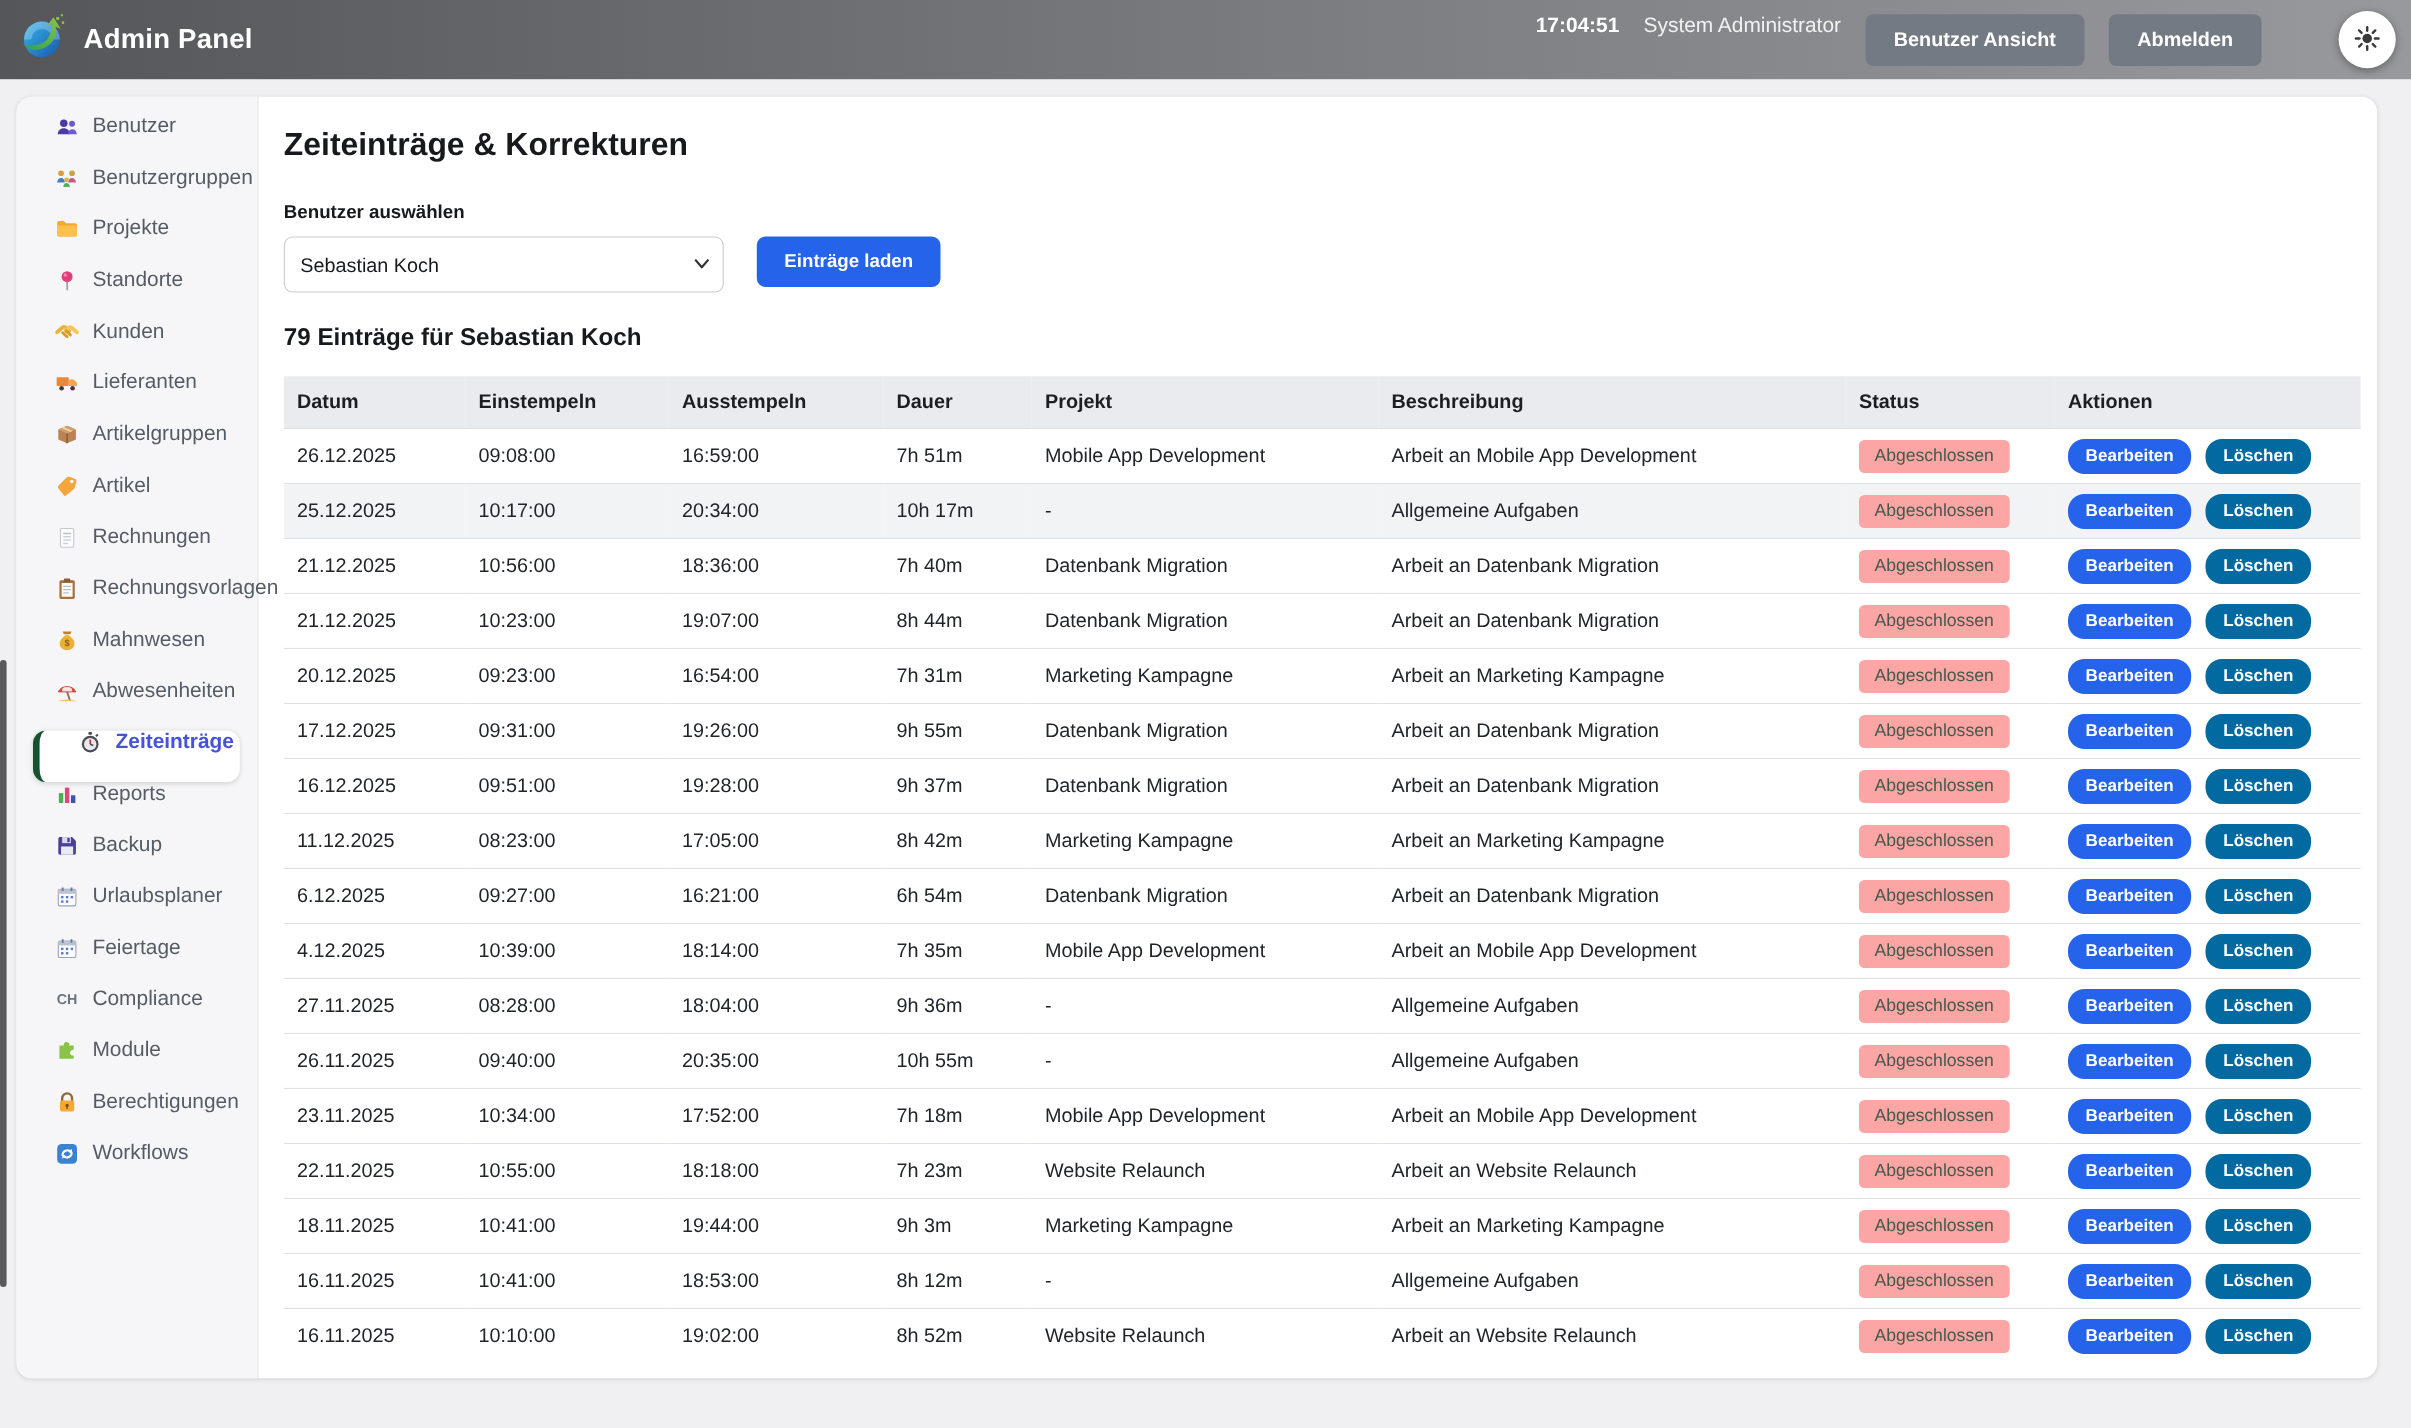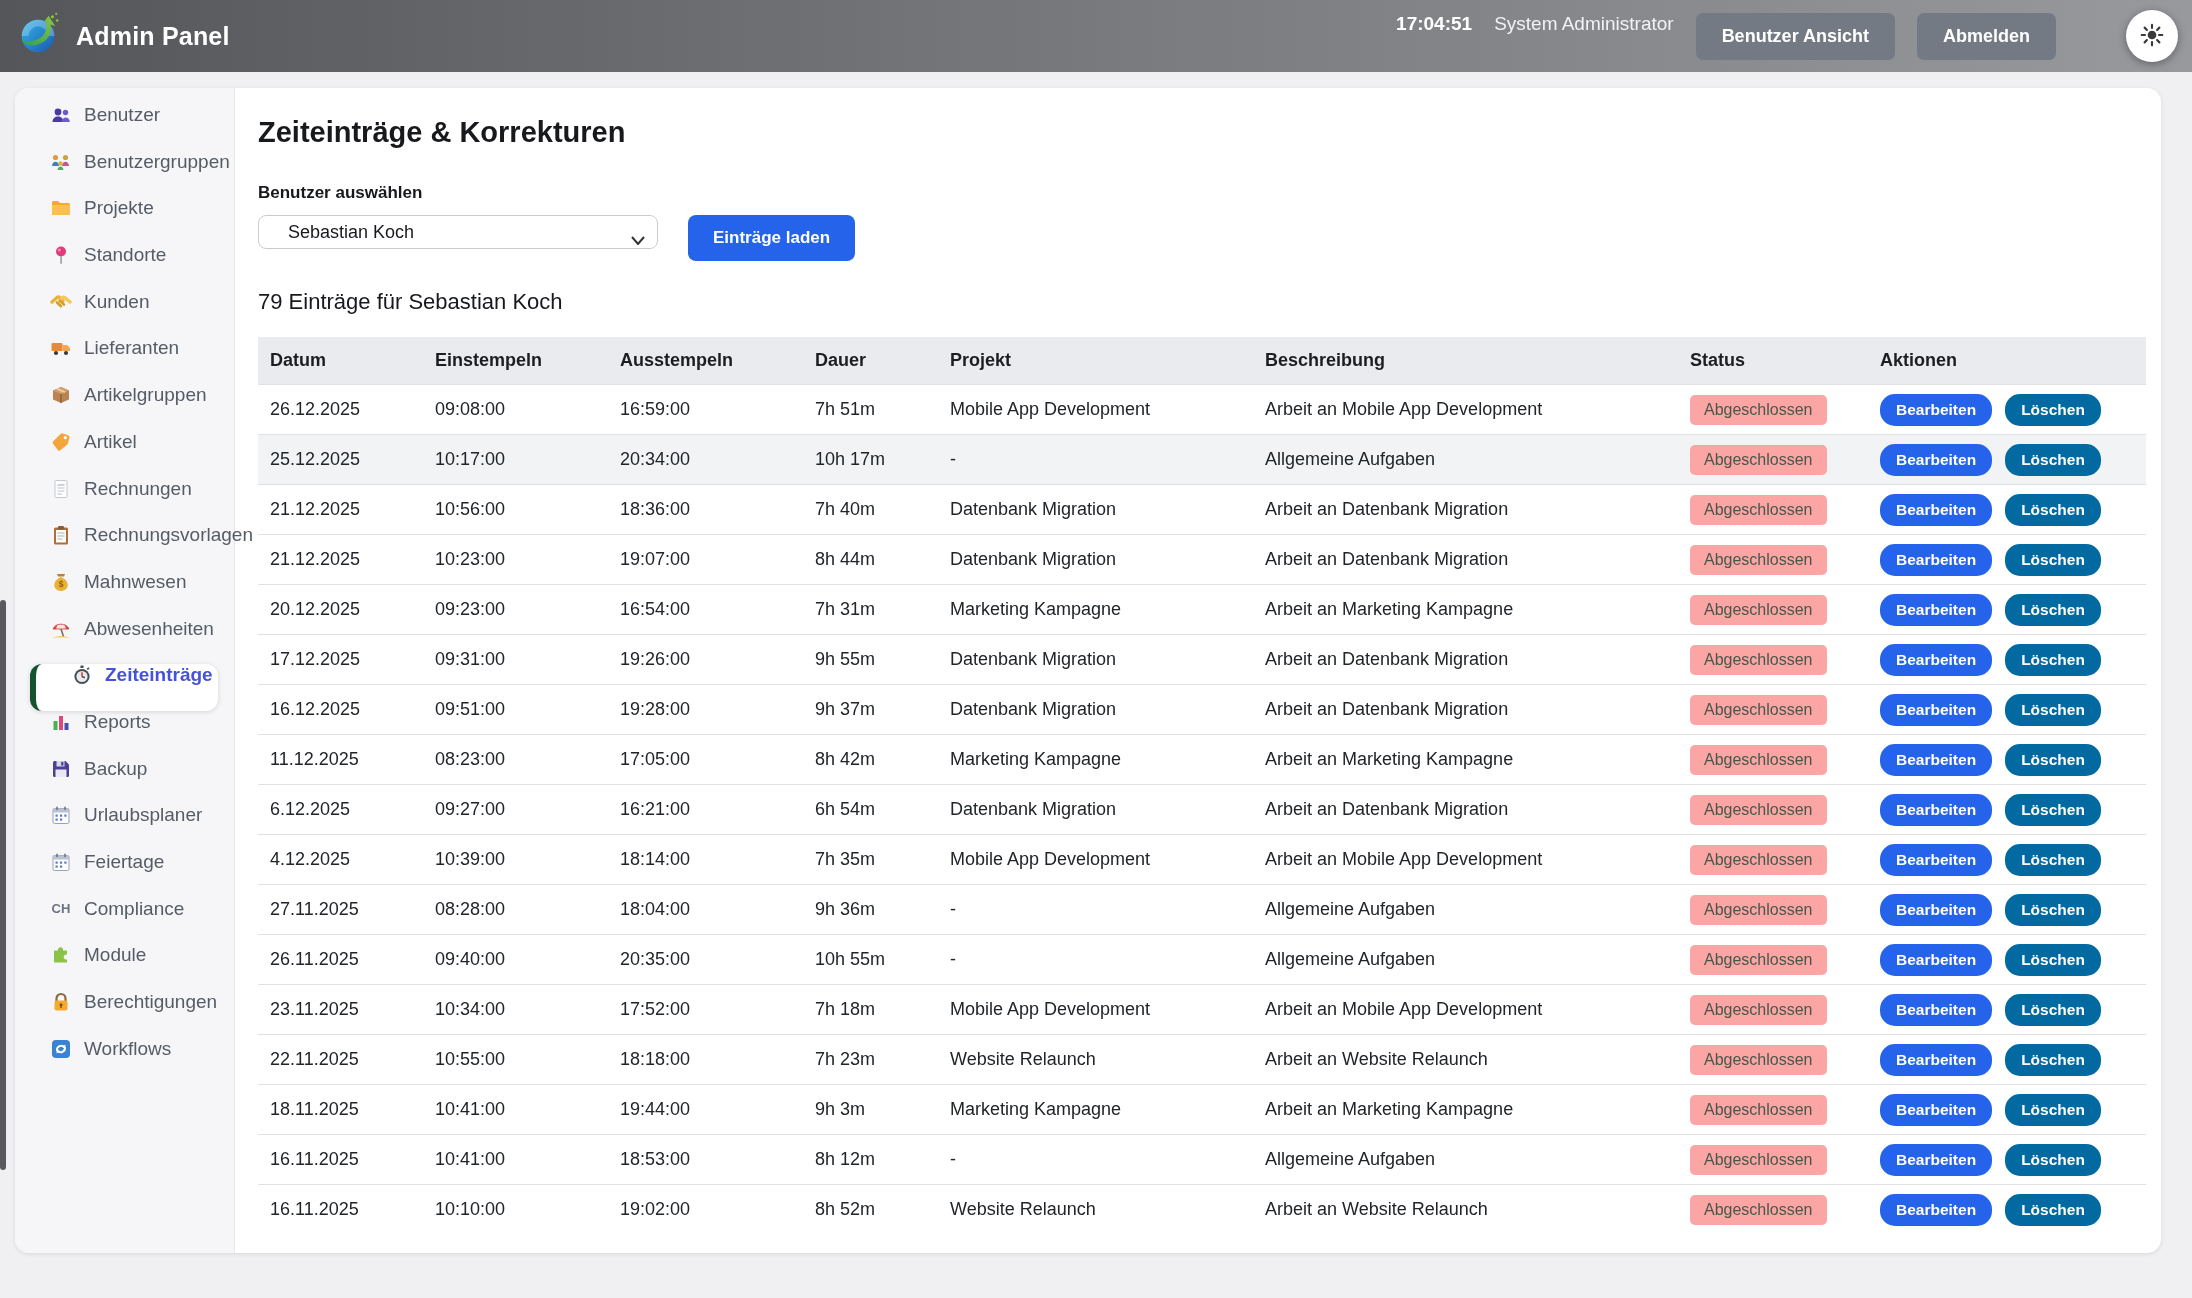--- a/index.html
+++ b/index.html
@@ -36,29 +36,29 @@
   .side-item.selected { background:#ffffff; border-radius:12px; margin:0 16px 0 15px;
     box-shadow:0 1px 5px rgba(0,0,0,.14);
     border-left:6px solid #14532d; color:#4653d8; font-weight:bold; }
   .ch-txt { font-size:13px; font-weight:bold; color:#6b7280; letter-spacing:0; }
 
   
   .main { flex:1; padding:28px 15px 0 23px; overflow:hidden; }
   .page-title { font-size:29px; font-weight:bold; color:#17191c; margin-bottom:34px; }
   .select-label { font-size:17px; font-weight:bold; color:#17191c; margin-bottom:12px; }
   .filter-row { display:flex; align-items:flex-start; gap:30px; margin-bottom:28px; }
-  .user-select { width:400px; height:34px; font-size:18px; color:#17191c;
-    border:1px solid #c9ccd1; border-radius:8px; padding:0 29px; background:#fff;
+  .user-select { width:400px; height:51px; font-size:18px; color:#17191c;
+    border:1px solid #c9ccd1; border-radius:8px; padding:0 14px; background:#fff;
     appearance:none; -webkit-appearance:none;
     font-family:"Liberation Sans", sans-serif; }
   .select-wrap { position:relative; }
   .select-wrap .chev { position:absolute; right:13px; top:16px; pointer-events:none; }
   .btn-primary { background:#2563eb; color:#fff; font-weight:bold; font-size:17px;
     border:none; border-radius:8px; padding:13px 25px; cursor:pointer; }
-  .results-heading { font-size:22px; font-weight:normal; color:#17191c; margin-bottom:22px; }
+  .results-heading { font-size:22px; font-weight:bold; color:#17191c; margin-bottom:22px; }
 
   
   table { border-collapse:collapse; width:1888px; table-layout:fixed; }
   thead th { background:#e9ebee; text-align:left; font-size:18px; font-weight:bold;
     color:#1c1e21; padding:13px 12px; }
   tbody td { font-size:18px; color:#212529; padding:0 12px; height:50px;
     border-top:1px solid #dee2e6; background:#fff; }
   tr.row-alt td { background:#f1f3f5; }
   th.c-datum{width:165px;} th.c-in{width:185px;} th.c-out{width:195px;}
   th.c-dauer{width:135px;} th.c-projekt{width:315px;} th.c-beschr{width:425px;}

